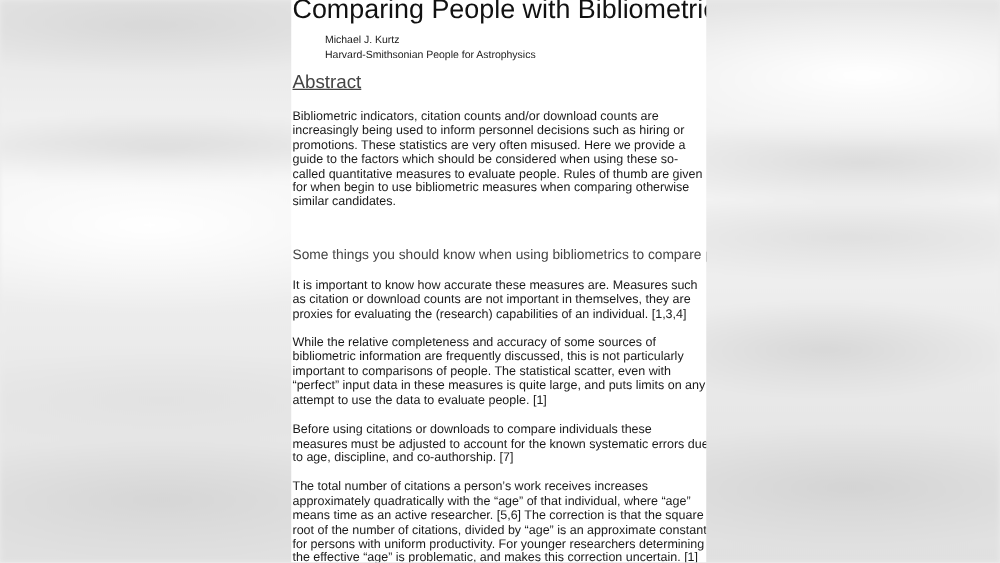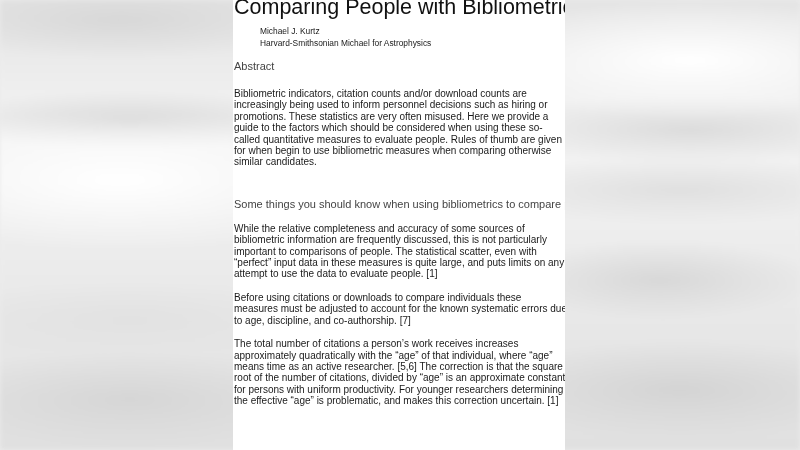--- a/index.html
+++ b/index.html
@@ -57,25 +57,26 @@
     }
     .meta {
       font-size: 8.4px;
       line-height: 12px;
       margin-top: 5px;
       color: #1a1a1a;
       margin-left: 26px;
     }
     .meta div { white-space: nowrap; }
     .h-abstract {
-      font-size: 11px;
+      font-size: 15px;
       color: #444;
       margin: 10px 0 0 0;
       font-weight: normal;
       line-height: 14px;
+      text-decoration: underline;
     }
     .para {
       font-size: 10px;
       line-height: 11.4px;
       margin: 0;
       color: #1a1a1a;
       width: 333px;
     }
     .abstract-body { margin-top: 15px; }
     .h-section {
@@ -92,23 +93,24 @@
 </head>
 <body>
 
 <div class="bg-blur"></div>
 
 <div class="page">
   <div class="content">
     <h1 class="title">Comparing People with Bibliometrics</h1>
     <div class="meta">
       <div>Michael J. Kurtz</div>
-      <div>Harvard-Smithsonian Michael for Astrophysics</div>
+      <div>Harvard-Smithsonian People for Astrophysics</div>
     </div>
     <h2 class="h-abstract">Abstract</h2>
     <p class="para abstract-body">Bibliometric indicators, citation counts and/or download counts are increasingly being used to inform personnel decisions such as hiring or promotions.  These statistics are very often misused.  Here we provide a guide to the factors which should be considered when using these so-called quantitative measures to evaluate people.  Rules of thumb are given for when begin to use bibliometric measures when comparing otherwise similar candidates.</p>
     <h2 class="h-section">Some things you should know when using bibliometrics to compare people</h2>
+    <p class="para p-gap">It is important to know how accurate these measures are.  Measures such as citation or download counts are not important in themselves, they are proxies for evaluating the (research) capabilities of an individual. [1,3,4]</p>
     <p class="para p-gap">While the relative completeness and accuracy of some sources of bibliometric information are frequently discussed, this is not particularly important to comparisons of people.  The statistical scatter, even with “perfect” input data in these measures is quite large, and puts limits on any attempt to use the data to evaluate people. [1]</p>
     <p class="para p-gap">Before using citations or downloads to compare individuals these measures must be adjusted to account for the known systematic errors due to age, discipline, and co-authorship. [7]</p>
     <p class="para p-gap">The total number of citations a person’s work receives increases approximately quadratically with the “age” of that individual, where “age” means time as an active researcher. [5,6]  The correction is that the square root of the number of citations, divided by “age” is an approximate constant for persons with uniform productivity.  For younger researchers determining the effective “age” is problematic, and makes this correction uncertain. [1]</p>
 
   </div>
 </div>
 
 </body></html>

